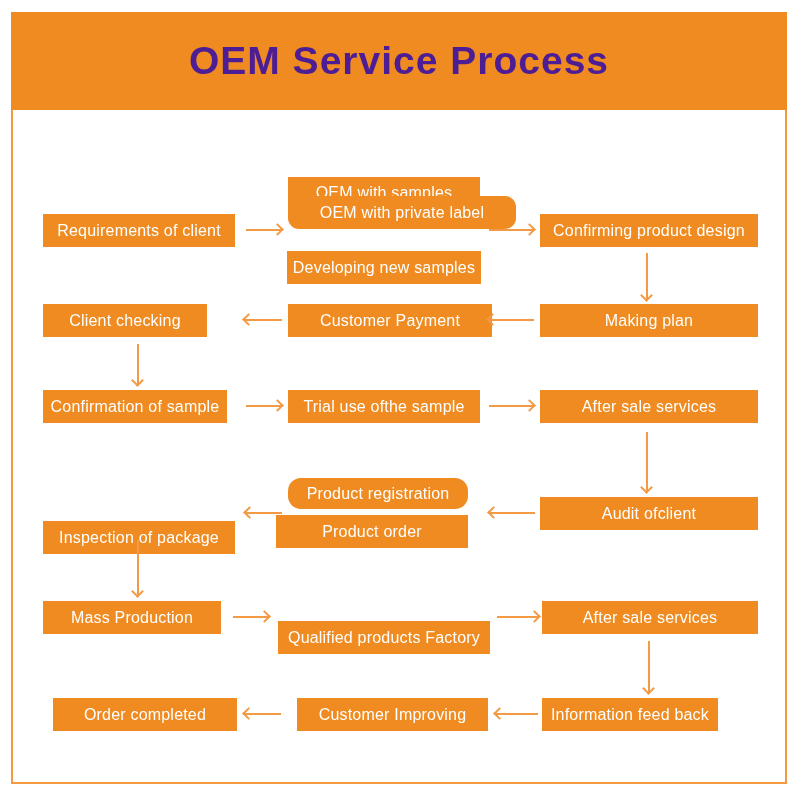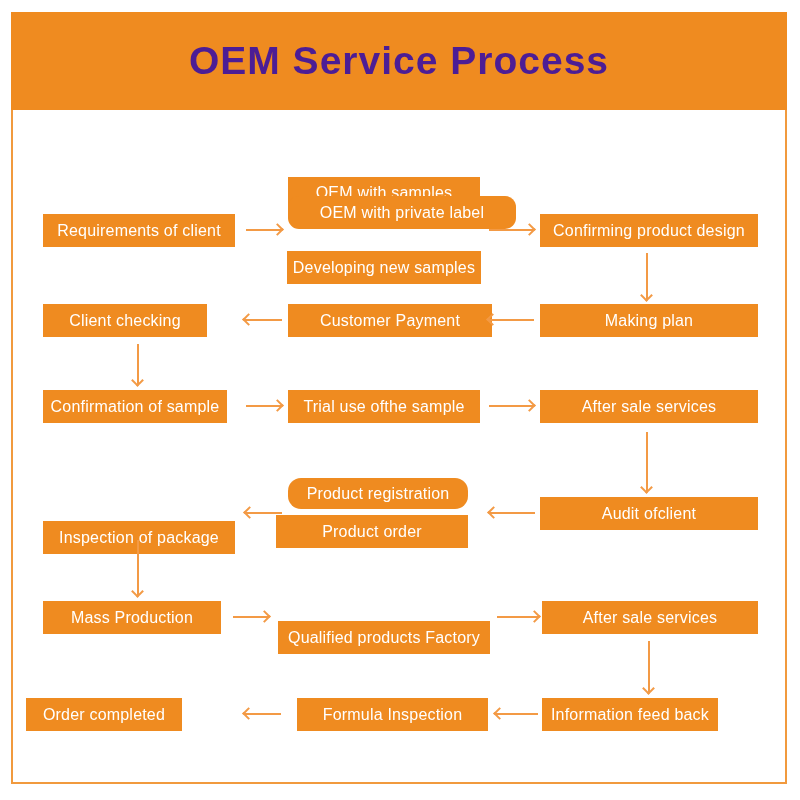--- a/index.html
+++ b/index.html
@@ -69,22 +69,22 @@
 <div class="node" style="left:540px;top:497px;width:218px;">Audit ofclient</div>
 <div class="node" style="left:288px;top:478px;width:180px;height:31px;border-radius:13px;">Product registration</div>
 <div class="node" style="left:276px;top:515px;width:192px;">Product order</div>
 <div class="node" style="left:43px;top:497px;width:192px;margin-top:24px;">Inspection of package</div>
 
 <div class="node" style="left:43px;top:601px;width:178px;">Mass Production</div>
 <div class="node" style="left:278px;top:601px;width:212px;margin-top:20px;">Qualified products Factory</div>
 <div class="node" style="left:542px;top:601px;width:216px;">After sale services</div>
 
 <div class="node" style="left:542px;top:698px;width:176px;">Information feed back</div>
-<div class="node" style="left:297px;top:698px;width:191px;">Formula Inspection</div>
-<div class="node" style="left:26px;top:698px;width:156px;">Order completed</div>
+<div class="node" style="left:297px;top:698px;width:191px;">Customer Improving</div>
+<div class="node" style="left:53px;top:698px;width:184px;">Order completed</div>
 
 <div class="ar ar-h ar-e" style="left:246px;top:229px;width:35px;"></div>
 <div class="ar ar-h ar-e" style="left:489px;top:229px;width:44px;"></div>
 <div class="ar ar-v ar-s" style="left:646px;top:253px;height:46px;"></div>
 
 <div class="ar ar-h ar-w" style="left:245px;top:319px;width:37px;"></div>
 <div class="ar ar-h ar-w" style="left:489px;top:319px;width:45px;"></div>
 <div class="ar ar-v ar-s" style="left:137px;top:344px;height:40px;"></div>
 
 <div class="ar ar-h ar-e" style="left:246px;top:405px;width:35px;"></div>

